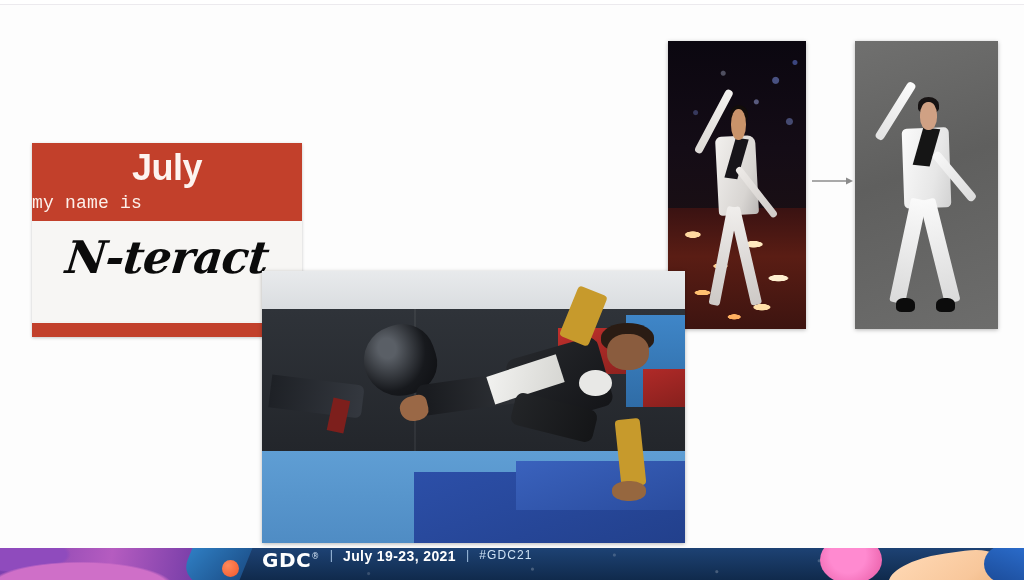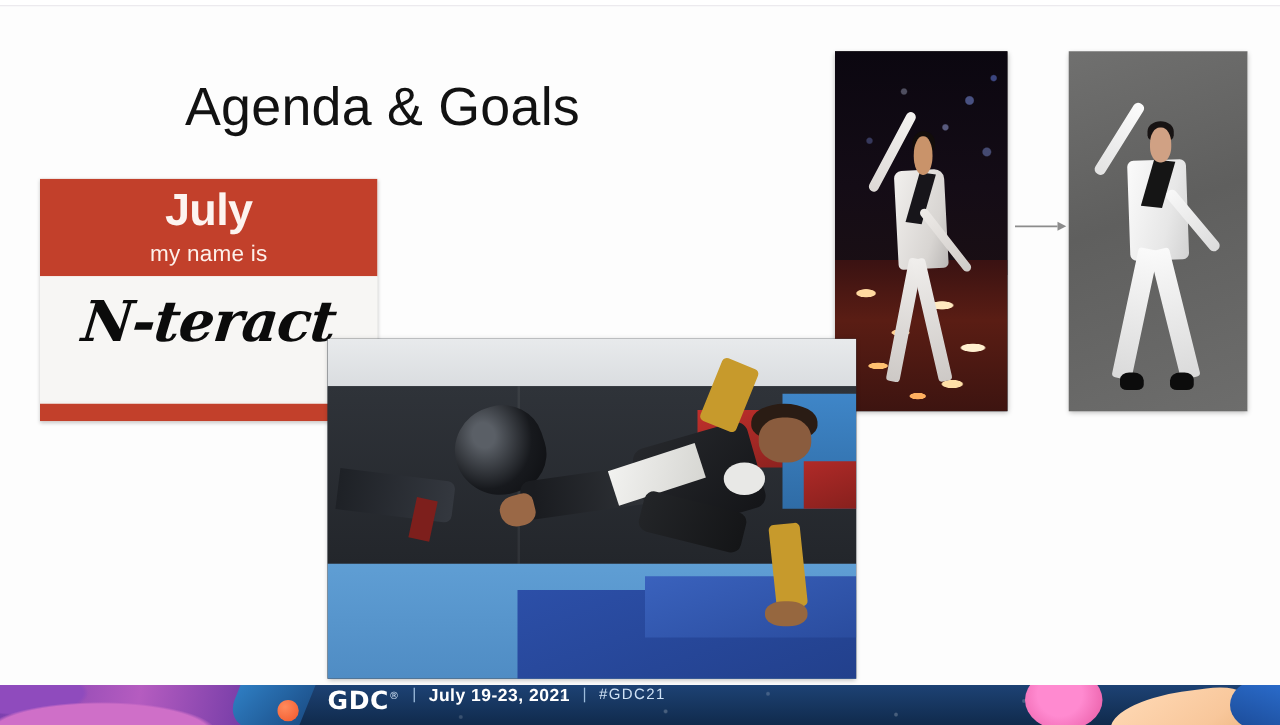--- a/index.html
+++ b/index.html
@@ -70,25 +70,26 @@
     font-size: 36px;
     font-weight: 700;
     color: #fdf4f0;
     letter-spacing: -0.5px;
   }
   .nametag-sub {
     position: absolute;
     left: 0;
     top: 50px;
     width: 270px;
-    text-align: center;
+    text-align: left;
     font-size: 18px;
     font-weight: 400;
     color: #fdf0ea;
     letter-spacing: 0.2px;
+    font-family: Liberation Mono, monospace;
   }
   .nametag-body {
     position: absolute;
     left: 0;
     top: 78px;
     width: 270px;
     height: 100px;
     background: #f7f6f4;
   }
   .nametag-name {
@@ -615,21 +616,20 @@
     letter-spacing: 1.1px;
   }
 </style>
 </head>
 <body>
 
 <div class="slide">
 
   <div class="canvas">
 
-    <div class="slide-title">Agenda &amp; Goals</div>
 
     <div class="nametag">
       <div class="nametag-head"></div>
       <div class="nametag-hello">July</div>
       <div class="nametag-sub">my name is</div>
       <div class="nametag-body"></div>
       <div class="nametag-name">N-teract</div>
       <div class="nametag-footstripe"></div>
     </div>
 

